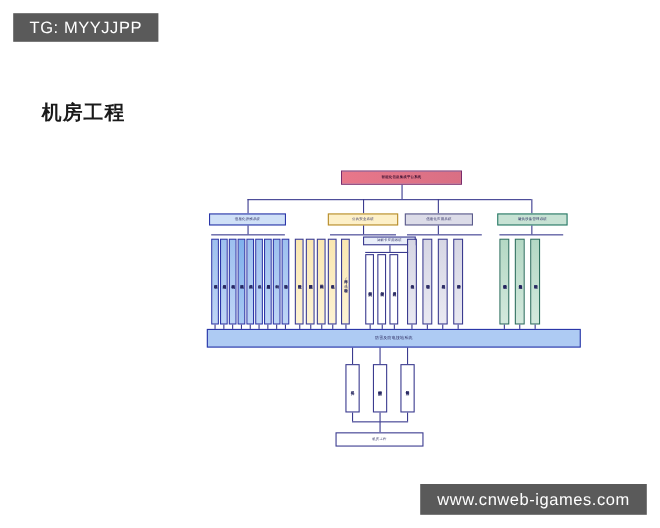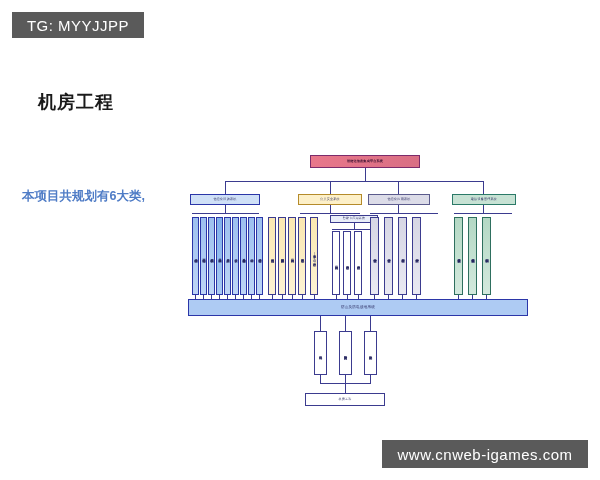--- a/index.html
+++ b/index.html
@@ -81,21 +81,20 @@
 
 <div class="wm" id="wm-top">
   <span>TG: MYYJJPP</span>
 </div>
 <div class="wm" id="wm-bottom">
   <span>www.cnweb-igames.com</span>
 </div>
 
 <div id="page-title">机房工程</div>
 <div id="lead-text">
-  <div>本项目共规划有6大类,</div>
 </div>
 
 <div id="diagram">
 
   <div class="node n-root" style="left:130px;top:0px;width:110px;height:13px;">
     <span class="lbl">智能化信息集成平台系统</span>
   </div>
 
   <div class="ln v" style="left:185px;top:13px;height:13px;"></div>
   <div class="ln h" style="left:45px;top:26px;width:258px;"></div>

